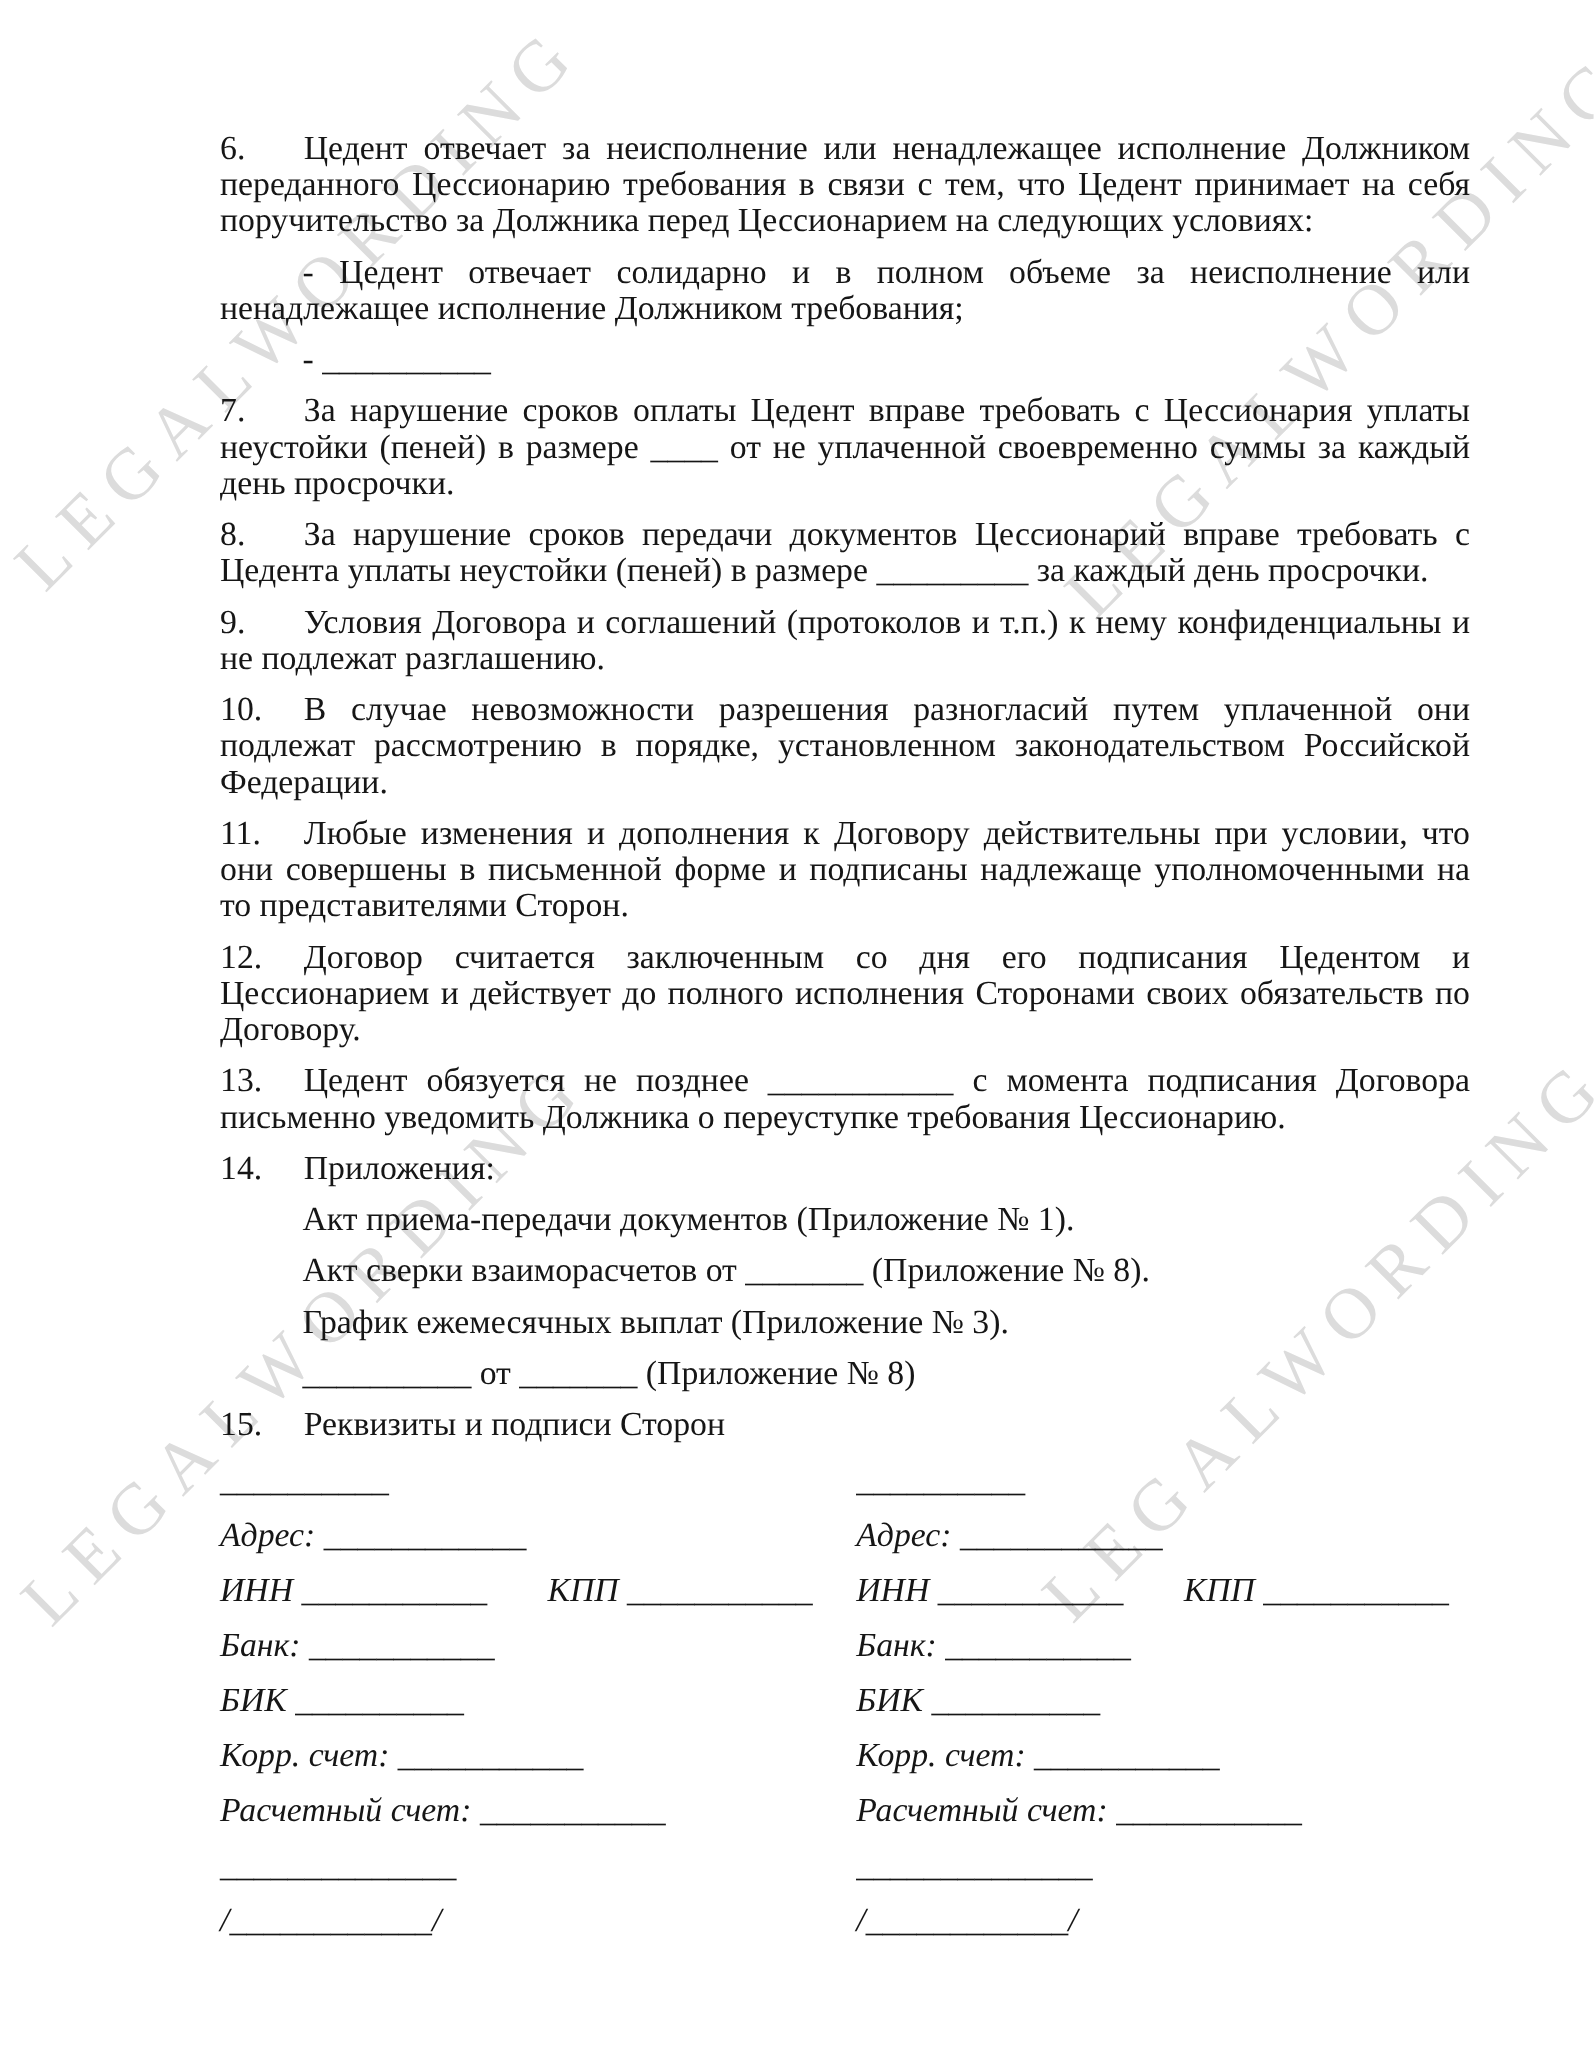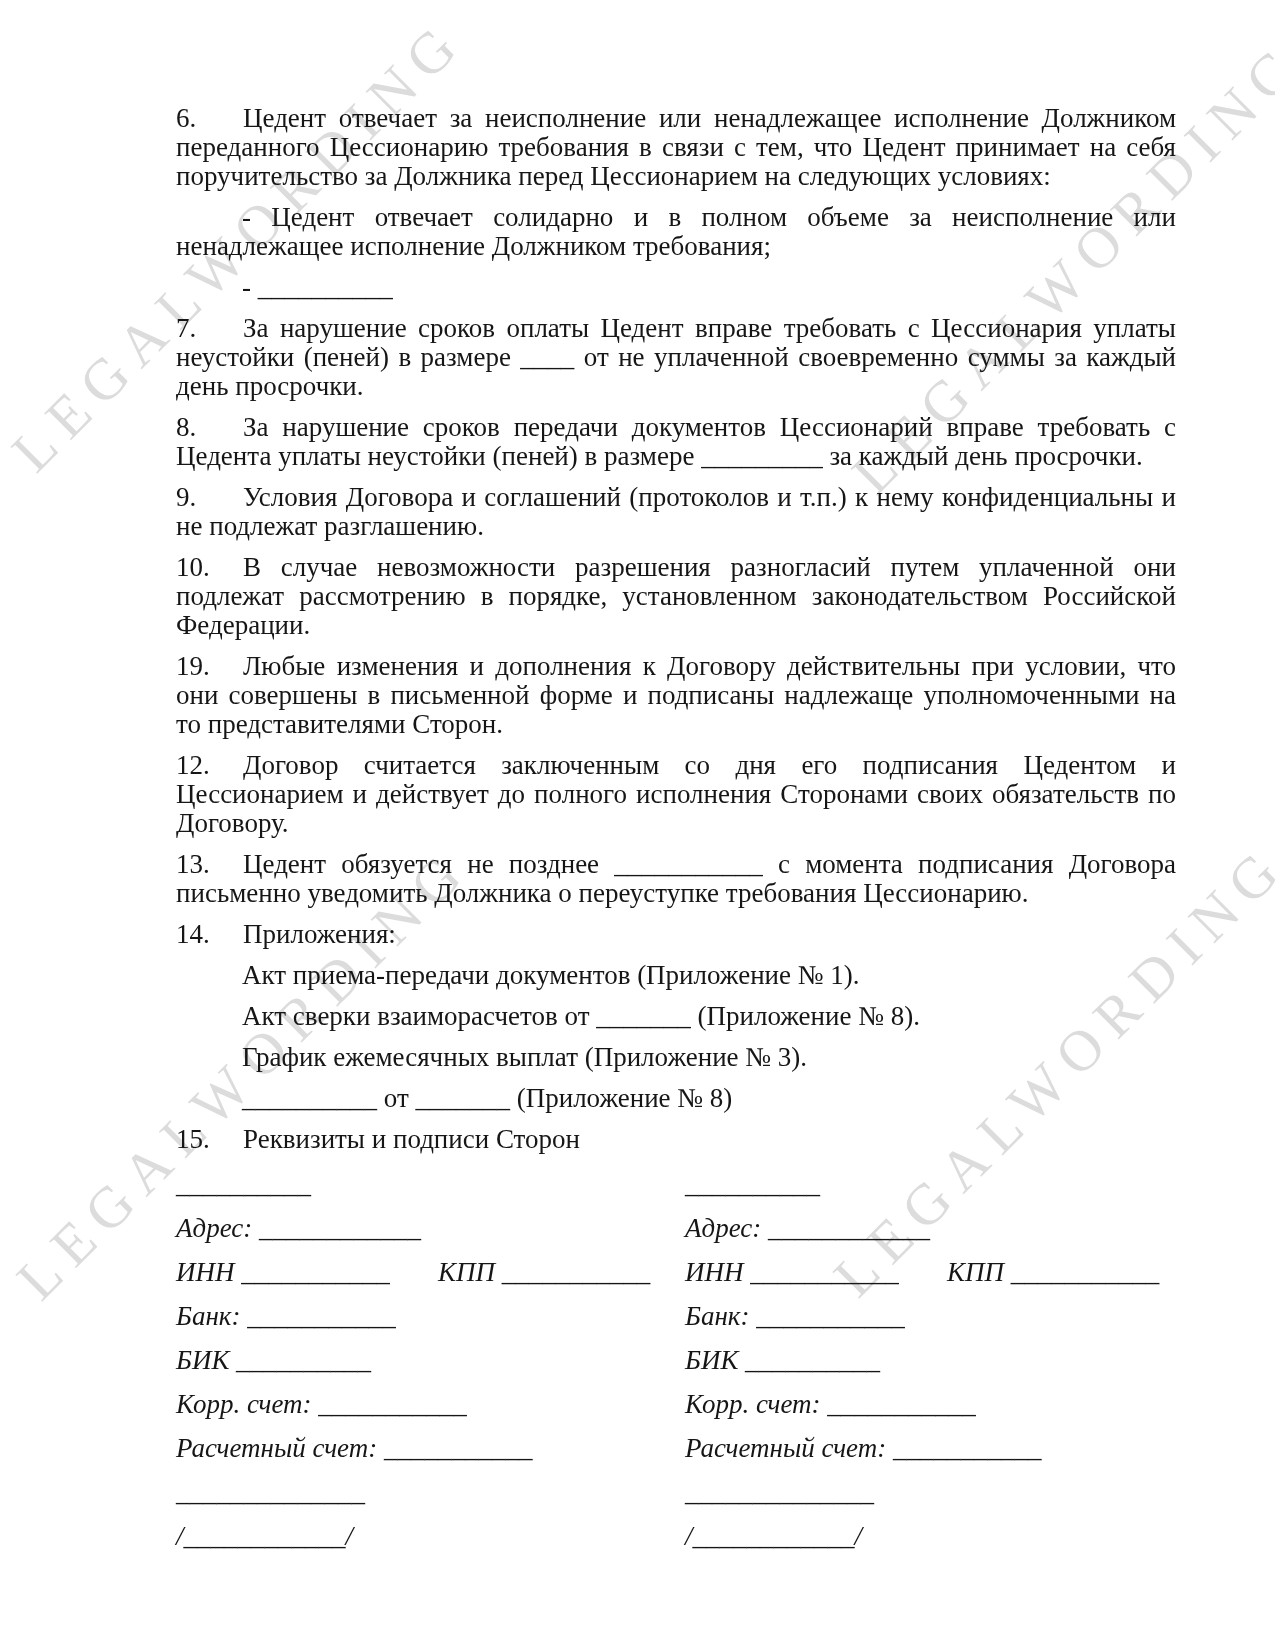--- a/index.html
+++ b/index.html
@@ -96,21 +96,21 @@
     <p class="indent">- __________</p>
 
     <p class="clause"><span class="num">7.</span><span>За нарушение сроков оплаты Цедент вправе требовать с Цессионария уплаты неустойки (пеней) в размере ____ от не уплаченной своевременно суммы за каждый день просрочки.</span></p>
 
     <p class="clause"><span class="num">8.</span><span>За нарушение сроков передачи документов Цессионарий вправе требовать с Цедента уплаты неустойки (пеней) в размере _________ за каждый день просрочки.</span></p>
 
     <p class="clause"><span class="num">9.</span><span>Условия Договора и соглашений (протоколов и т.п.) к нему конфиденциальны и не подлежат разглашению.</span></p>
 
     <p class="clause"><span class="num">10.</span><span>В случае невозможности разрешения разногласий путем уплаченной они подлежат рассмотрению в порядке, установленном законодательством Российской Федерации.</span></p>
 
-    <p class="clause"><span class="num">19.</span><span>Любые изменения и дополнения к Договору действительны при условии, что они совершены в письменной форме и подписаны надлежаще уполномоченными на то представителями Сторон.</span></p>
+    <p class="clause"><span class="num">11.</span><span>Любые изменения и дополнения к Договору действительны при условии, что они совершены в письменной форме и подписаны надлежаще уполномоченными на то представителями Сторон.</span></p>
 
     <p class="clause"><span class="num">12.</span><span>Договор считается заключенным со дня его подписания Цедентом и Цессионарием и действует до полного исполнения Сторонами своих обязательств по Договору.</span></p>
 
     <p class="clause"><span class="num">13.</span><span>Цедент обязуется не позднее ___________ с момента подписания Договора письменно уведомить Должника о переуступке требования Цессионарию.</span></p>
 
     <p class="clause"><span class="num">14.</span><span>Приложения:</span></p>
 
     <p class="indent">Акт приема-передачи документов (Приложение № 1).</p>
     <p class="indent">Акт сверки взаиморасчетов от _______ (Приложение № 8).</p>
     <p class="indent">График ежемесячных выплат (Приложение № 3).</p>

